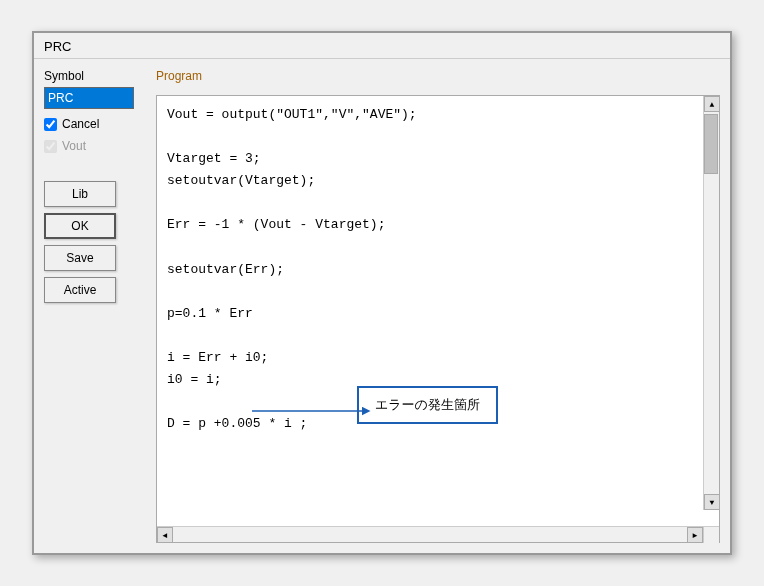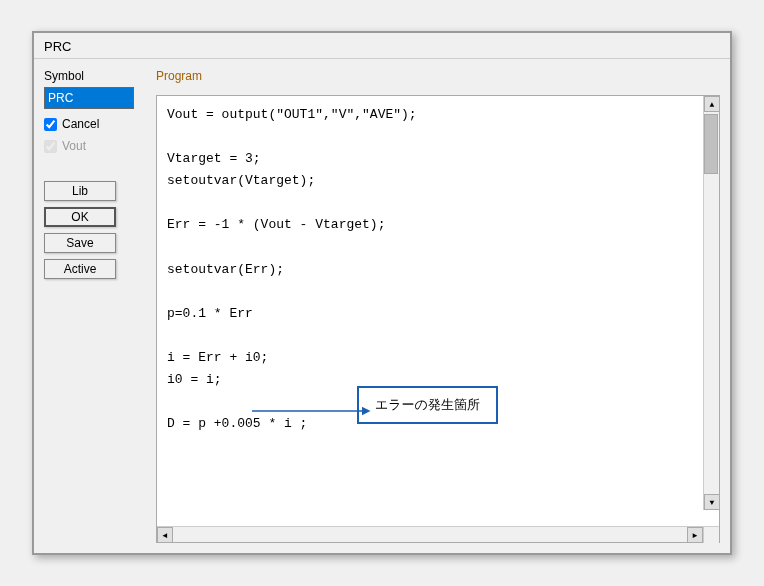--- a/index.html
+++ b/index.html
@@ -95,21 +95,21 @@
     .checkbox-row.disabled {
       color: #999;
     }
 
     .checkbox-row.disabled input[type="checkbox"] {
       opacity: 0.5;
     }
 
     .btn {
       width: 72px;
-      height: 20px;
+      height: 26px;
       background: #f0f0f0;
       border: 1px solid #888;
       font-family: 'Segoe UI', Arial, sans-serif;
       font-size: 12px;
       cursor: pointer;
       display: flex;
       align-items: center;
       justify-content: center;
       box-shadow: 1px 1px 2px rgba(0,0,0,0.2);
     }

